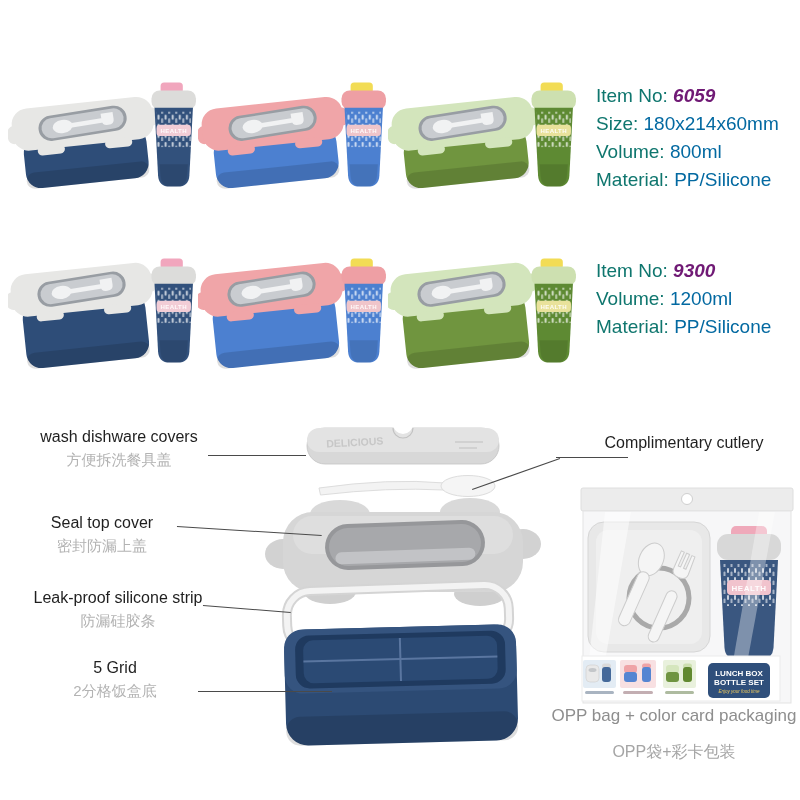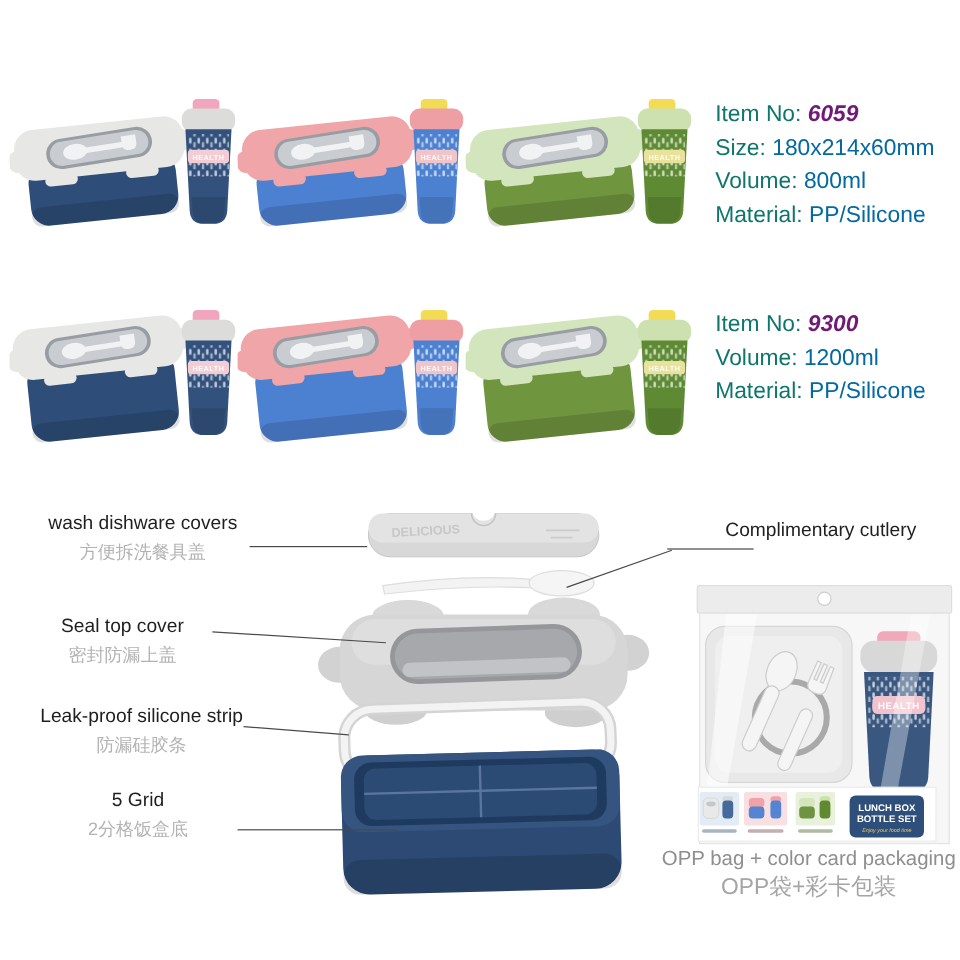--- a/index.html
+++ b/index.html
@@ -10,21 +10,21 @@
   .spec-line{font-size:19px;line-height:28px;color:#9d9d9d;white-space:nowrap;}
   .spec-label{font-weight:400;color:#0f766e;}
   .spec-value{color:#0369a1;}
   .spec-strong{color:#701a75;font-weight:700;font-style:italic;}
   .callout{position:absolute;text-align:center;}
   .co-en{font-size:16px;line-height:17.5px;color:#1f1f1f;}
   .co-zh{font-size:15px;color:#b3b3b3;margin-top:5px;}
   .leader{position:absolute;height:0;border-top:1.5px solid #4a4a4a;transform-origin:0 0;}
   .caption{position:absolute;text-align:center;}
   .cap-en{font-size:17px;color:#8e8e8e;}
-  .cap-zh{font-size:19px;color:#a5a5a5;margin-top:0;}
+  .cap-zh{font-size:16px;color:#a5a5a5;margin-top:16px;}
   svg{display:block;}
   .hidden-defs{position:absolute;width:0;height:0;}
 </style>
 </head>
 <body>
 
 <div class="canvas">
 
   <svg class="hidden-defs">
     <defs>

